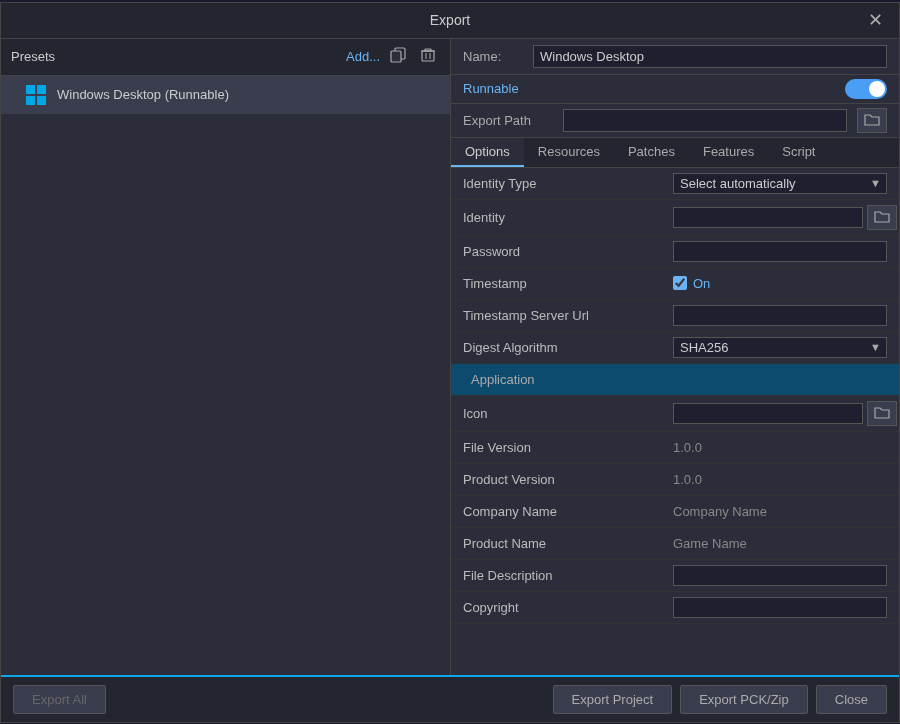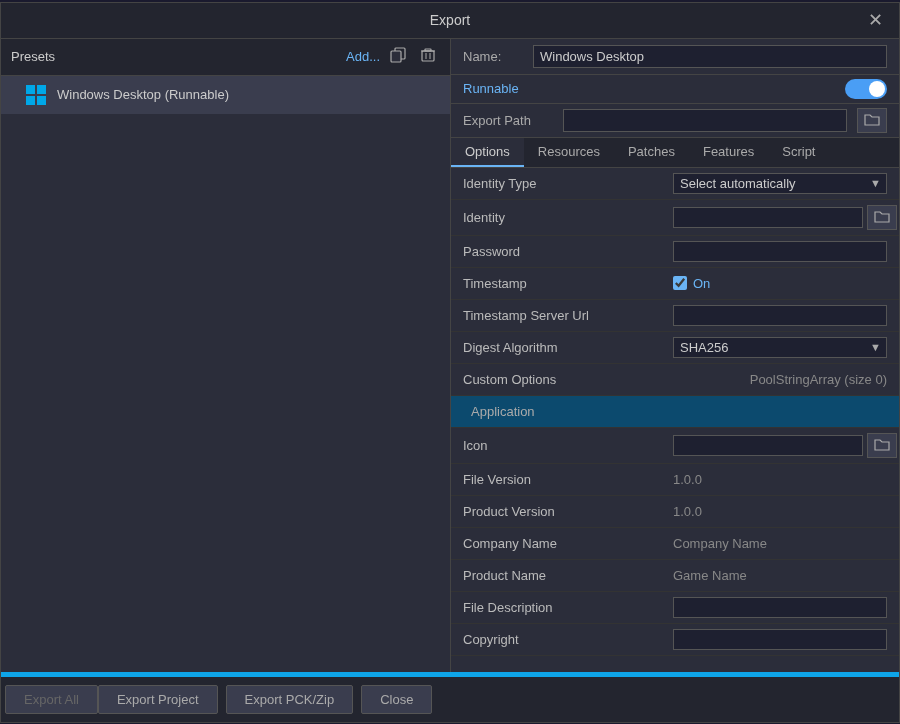--- a/index.html
+++ b/index.html
@@ -303,22 +303,23 @@
     .section-header-label {
       color: #aaa;
       font-size: 13px;
       font-weight: 500;
       padding-left: 8px;
     }
     
     .bottom-bar {
       display: flex;
       align-items: center;
-      padding: 8px 4px;
-      border-top: 5px solid #0ea5e9;
+      justify-content: space-between;
+      padding: 8px 12px;
+      border-top: 2px solid #0ea5e9;
       background: #23252f;
     }
     .bottom-btn {
       background: #3a3d4e;
       border: 1px solid #555;
       color: #aaa;
       padding: 6px 18px;
       font-size: 13px;
       cursor: pointer;
       border-radius: 2px;
@@ -456,24 +457,20 @@
           <span class="option-label">Digest Algorithm</span>
           <div class="select-wrapper">
             <select>
               <option>SHA256</option>
             </select>
             <span class="select-arrow">▼</span>
           </div>
         </div>
 
 
-        <div class="option-row">
-          <span class="option-label">Custom Options</span>
-          <span class="pool-value">PoolStringArray (size 0)</span>
-        </div>
 
         <div class="option-row section-header">
           <span class="section-header-label">Application</span>
         </div>
 
         <div class="option-row">
           <span class="option-label">Icon</span>
           <input class="option-input" type="text" style="flex: 1 1 0%;">
           <button class="folder-btn" style="margin-left:4px">
             <svg width="16" height="14" viewBox="0 0 16 14" fill="#aaa">

